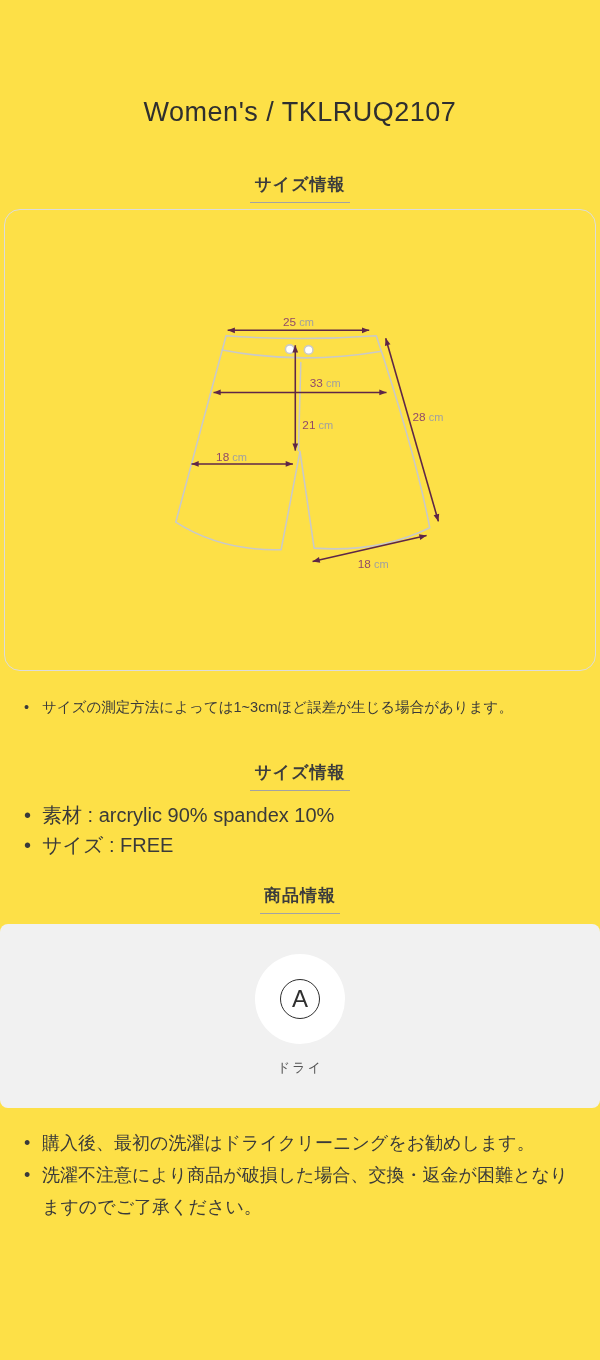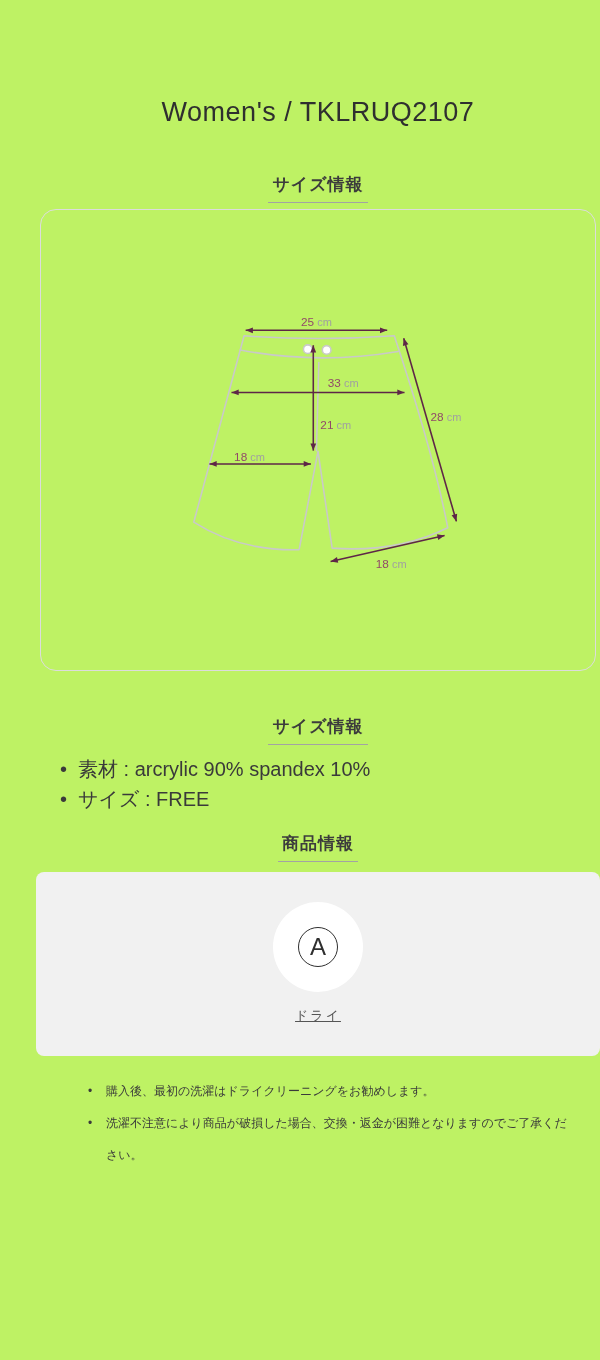--- a/index.html
+++ b/index.html
@@ -2,36 +2,36 @@
 <html><head>
 <meta charset="utf-8">
 <style>
   * { box-sizing: border-box; }
   html, body { margin: 0; padding: 0; background: #ffffff; }
   body {
     font-family: "Liberation Sans", "DejaVu Sans", sans-serif;
     color: #3a3a3a;
     width: 600px;
   }
-  .page { width: 600px; height: 1360px; overflow: hidden; background: #bef264; display: flow-root; padding-left: 36px; }
+  .page { width: 600px; height: 1360px; overflow: hidden; background: #fde047; display: flow-root; }
 
   .title {
     margin: 0;
     padding-top: 96px;
     font-size: 27px;
     line-height: 32px;
     font-weight: 400;
     color: #2f2f2f;
     text-align: center;
     letter-spacing: 0.5px;
   }
 
   .section-head { text-align: center; margin-top: 47px; }
   .section-head.second { margin-top: 46px; }
-  .section-head.third { margin-top: 20px; }
+  .section-head.third { margin-top: 26px; }
   .section-head .head-text {
     display: inline-block;
     font-size: 17px;
     font-weight: 700;
     line-height: 20px;
     color: #3c3c3c;
     padding: 0 4px 7px;
     border-bottom: 1px solid #a3a3a3;
     letter-spacing: 1px;
   }
@@ -65,21 +65,21 @@
     content: "\2022";
     position: absolute;
     left: 24px;
     color: #3a3a3a;
   }
   ul.note-list { margin-top: 26px; }
   ul.note-list li { line-height: 20px; }
   ul.info-list { margin-top: 9px; }
   ul.info-list li { line-height: 30px; font-size: 20px; }
   ul.final-notes { margin-top: 19px; }
-  ul.final-notes li { line-height: 32px; font-size: 12px; margin-left: 28px; }
+  ul.final-notes li { line-height: 32px; font-size: 18px; }
 
   .care-panel {
     margin-top: 10px;
     height: 184px;
     background: #f1f1f1;
     border-radius: 8px;
     overflow: hidden;
   }
   .care-badge {
     width: 90px; height: 90px;
@@ -96,21 +96,20 @@
     font-size: 24px;
     color: #2f2f2f;
   }
   .care-label {
     margin-top: 11px;
     text-align: center;
     font-size: 13px;
     line-height: 25px;
     color: #555555;
     letter-spacing: 2px;
-    text-decoration: underline;
   }
 </style>
 </head>
 <body>
 
 <div class="page">
 
   <h1 class="title">Women's / TKLRUQ2107</h1>
 
   <div class="section-head first">
@@ -140,20 +139,23 @@
 
       <text class="dim-label" x="298" y="358" text-anchor="middle"><tspan class="dim-value">25</tspan><tspan class="dim-unit" dx="4">cm</tspan></text>
       <text class="dim-label" x="332" y="435" text-anchor="middle"><tspan class="dim-value">33</tspan><tspan class="dim-unit" dx="4">cm</tspan></text>
       <text class="dim-label" x="303" y="488" text-anchor="start"><tspan class="dim-value">21</tspan><tspan class="dim-unit" dx="4">cm</tspan></text>
       <text class="dim-label" x="213" y="529" text-anchor="middle"><tspan class="dim-value">18</tspan><tspan class="dim-unit" dx="4">cm</tspan></text>
       <text class="dim-label" x="443" y="478" text-anchor="start"><tspan class="dim-value">28</tspan><tspan class="dim-unit" dx="4">cm</tspan></text>
       <text class="dim-label" x="393" y="665" text-anchor="middle"><tspan class="dim-value">18</tspan><tspan class="dim-unit" dx="4">cm</tspan></text>
     </svg>
   </div>
 
+  <ul class="bullets note-list">
+    <li>サイズの測定方法によっては1~3cmほど誤差が生じる場合があります。</li>
+  </ul>
 
   <div class="section-head second">
     <span class="head-text">サイズ情報</span>
   </div>
 
   <ul class="bullets info-list">
     <li>素材 : arcrylic 90% spandex 10%</li>
     <li>サイズ : FREE</li>
   </ul>
 

